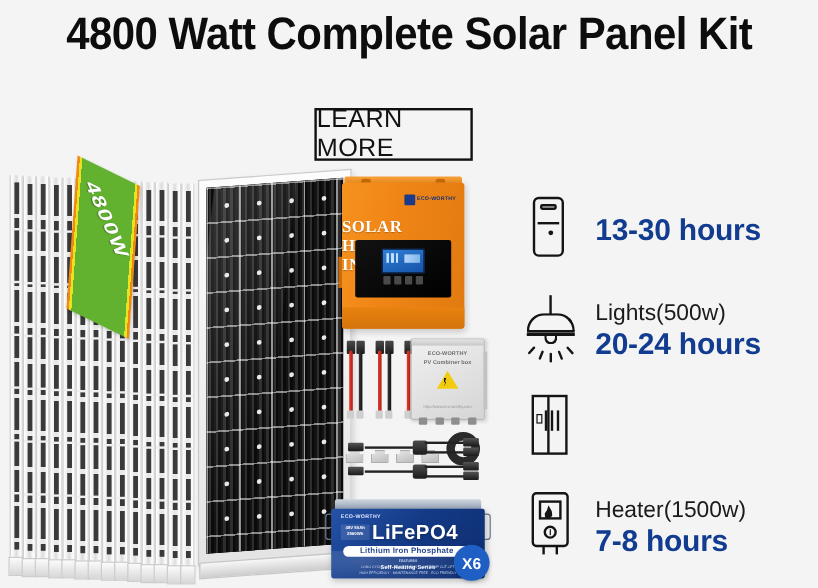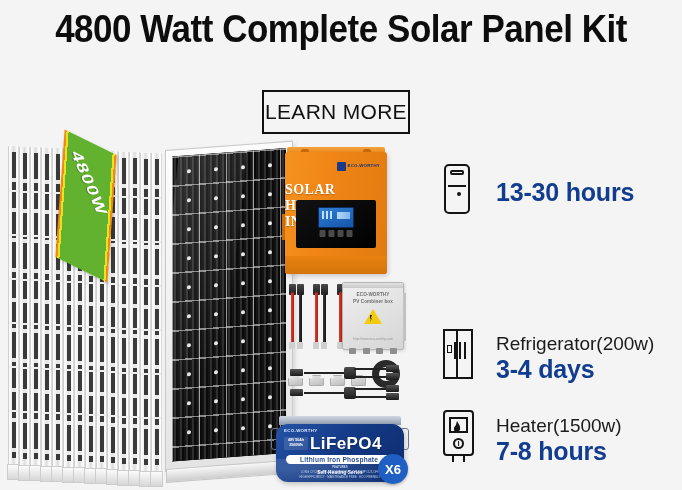--- a/index.html
+++ b/index.html
@@ -12,21 +12,21 @@
   #stage{position:absolute;inset:0;}
 
   
   .title{
     position:absolute;left:0;top:8px;width:682px;text-align:center;
     font-family:"Liberation Sans Narrow","Liberation Sans",sans-serif;
     font-weight:bold;font-size:38px;letter-spacing:-0.5px;color:#0d0d0d;
     transform:scaleX(.92);transform-origin:50% 50%;white-space:nowrap;
   }
   .learn{
-    position:absolute;left:262px;top:90px;width:148px;height:44px;
+    position:absolute;left:262px;top:90px;width:132px;height:44px;
     border:2px solid #111;background:transparent;
     display:flex;align-items:center;justify-content:center;
     font-size:21px;color:#111;letter-spacing:.3px;box-sizing:border-box;
     cursor:pointer;
   }
 
   
   #panels{position:absolute;left:8px;top:146px;width:285px;height:338px;}
   .stackwrap{position:absolute;left:0;top:0;width:285px;height:338px;}
   .edge{
@@ -211,21 +211,21 @@
   .ycab .tipL{left:2px;top:3px;}
 
   
   #battery{position:absolute;left:276px;top:416px;width:128px;height:66px;}
   .btop{
     position:absolute;left:3px;right:3px;top:0;height:9px;
     background:linear-gradient(180deg,#cfd7e2,#8e9cb0);
     border-radius:2px 2px 0 0;
   }
   .bbody{
-    position:absolute;left:0;right:0;top:8px;bottom:0;border-radius:12px;
+    position:absolute;left:0;right:0;top:8px;bottom:0;border-radius:2px;
     background:linear-gradient(135deg,#2553a8 0%,#143a86 45%,#0d2c6d 100%);
     box-shadow:1px 2px 5px rgba(0,0,0,.22);overflow:hidden;
   }
   .bbody:after{
     content:"";position:absolute;left:-20%;bottom:-30%;width:140%;height:70%;
     background:radial-gradient(ellipse at 30% 20%,rgba(255,255,255,.16),transparent 60%);
   }
   .bbrand{position:absolute;left:8px;top:4px;font-size:4.4px;font-weight:bold;color:#dce7ff;letter-spacing:.3px;}
   .bspec{
     position:absolute;left:8px;top:13px;width:24px;text-align:center;
@@ -633,32 +633,45 @@
     <div class="arow" style="top:0">
       <div class="aicon">
         <span class="ic-ac"></span>
           <span class="ic-acdot"></span>
       </div>
       <div class="atext">
         <div class="aval">13-30 hours</div>
       </div>
     </div>
 
+    <div class="arow" style="top:84px">
+      <div class="aicon">
+        <span class="ic-lampcord"></span>
+        <span class="ic-lampshade"></span>
+        <span class="ic-lampbar"></span>
+        <span class="ic-bulb"></span>
+        <span class="ray" style="left:6px;top:44px;transform:rotate(42deg)"></span>
+        <span class="ray" style="left:14px;top:48px;transform:rotate(22deg)"></span>
+        <span class="ray" style="left:22px;top:50px"></span>
+        <span class="ray" style="left:30px;top:48px;transform:rotate(-22deg)"></span>
+        <span class="ray" style="left:38px;top:44px;transform:rotate(-42deg)"></span>
+      </div>
+      <div class="atext">
+        <div class="alabel">Lights(500w)</div>
+        <div class="aval">20-24 hours</div>
+      </div>
+    </div>
 
     <div class="arow" style="top:166px">
       <div class="aicon">
         <span class="ic-fridge"></span>
         <span class="ic-fbox" style="left:11px;top:19px"></span>
         <span class="ic-fdh" style="left:18px;top:16px"></span>
         <span class="ic-fdh" style="left:23px;top:16px"></span>
         <span class="ic-fdh" style="left:28px;top:16px"></span>
-      </div>
-      <div class="atext">
-        <div class="alabel">Refrigerator(200w)</div>
-        <div class="aval">3-4 days</div>
       </div>
     </div>
 
     <div class="arow" style="top:248px">
       <div class="aicon">
         <span class="ic-heater"></span>
         <span class="ic-hpanel" style="left:13px;top:9px"></span>
         <span class="ic-flame" style="left:21px;top:13px"></span>
         <span class="ic-dial" style="left:17px;top:30px"></span>
         <span class="ic-leg" style="left:16px;top:47px"></span>

